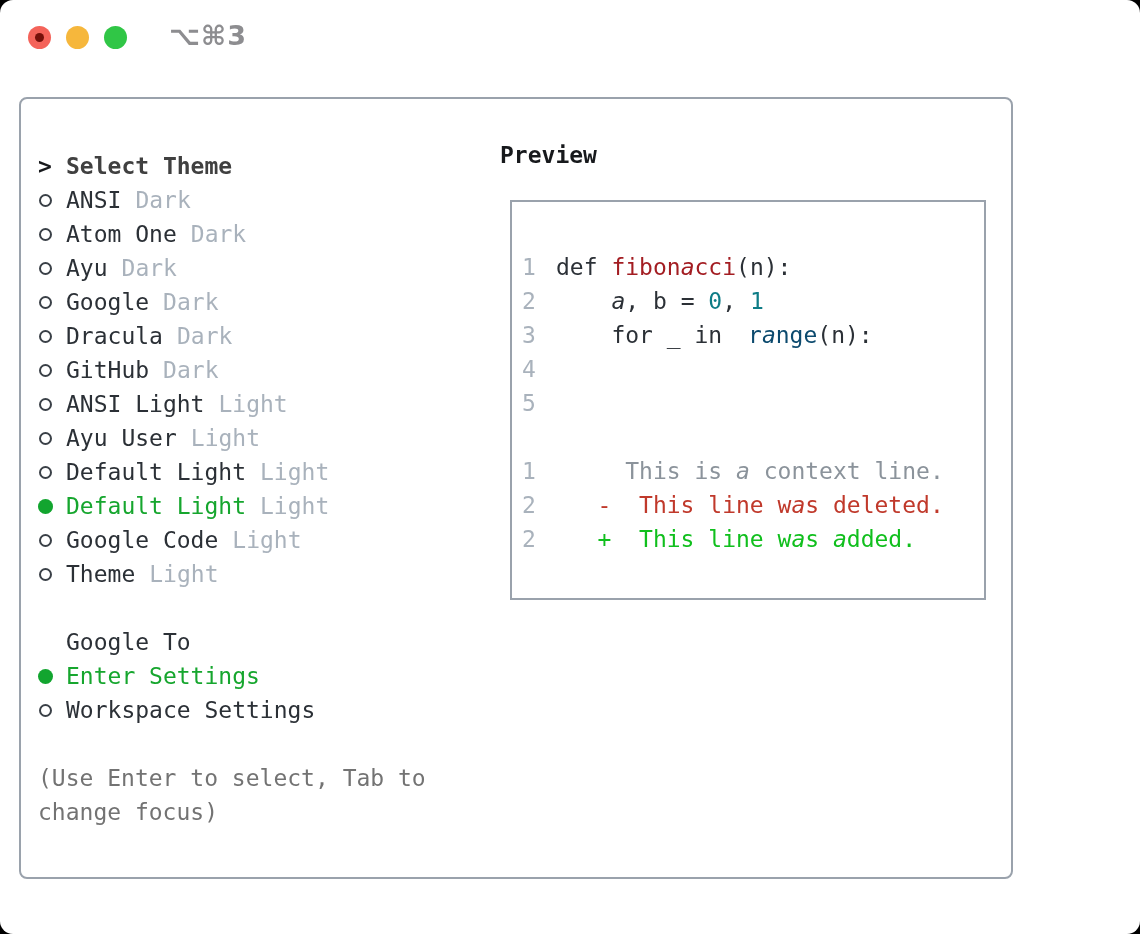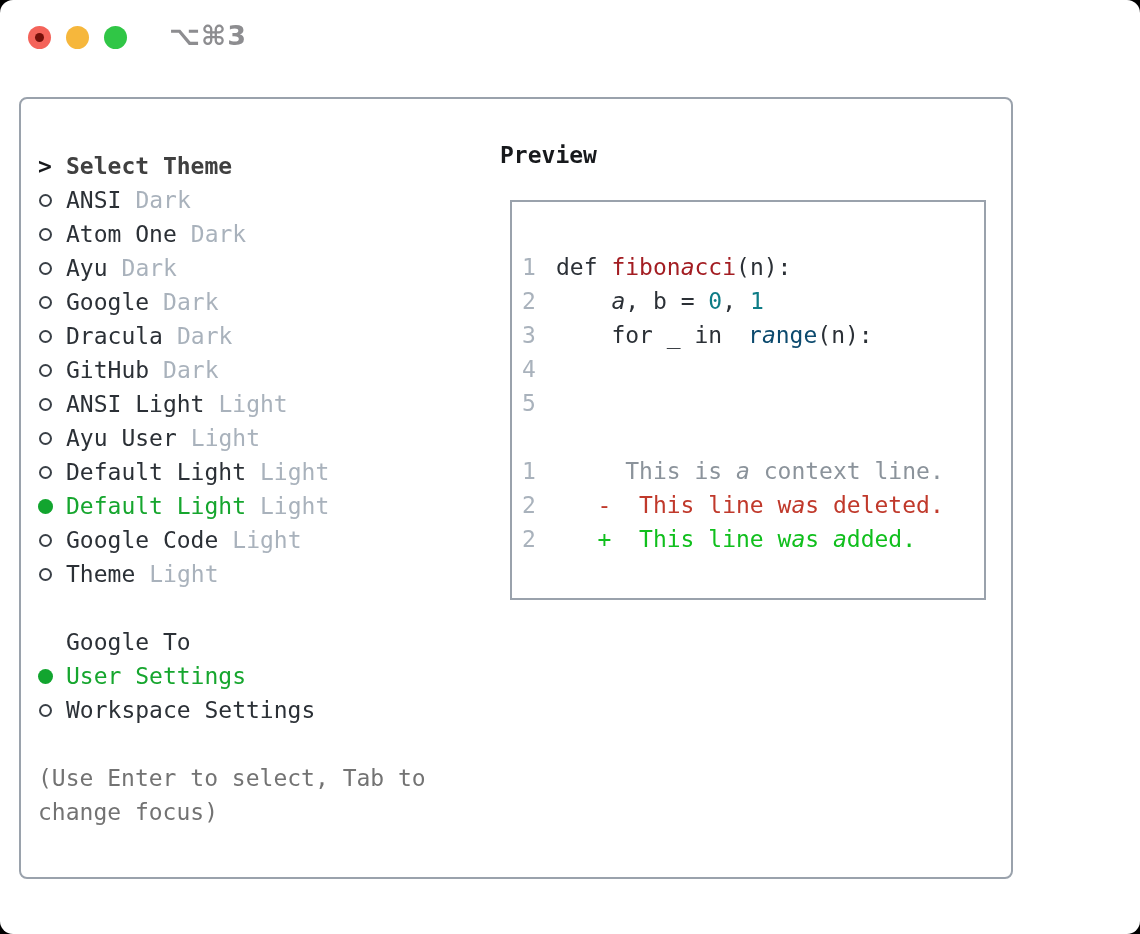--- a/index.html
+++ b/index.html
@@ -96,21 +96,21 @@
         </div>
 
       <div class="spacer"></div>
 
       <div class="row">
         <span class="bullet"></span>
         <span>Google To</span>
       </div>
 
       <div id="apply-list">
-          <div class="row"><span class="bullet"><span class="radio sel"></span></span><span class="sel-text">User Settings</span></div>
+          <div class="row"><span class="bullet"><span class="radio sel"></span></span><span class="sel-text">Enter Settings</span></div>
           <div class="row"><span class="bullet"><span class="radio"></span></span><span>Workspace Settings</span></div>
         </div>
 
       <div class="hint">(Use Enter to select, Tab to change focus)</div>
     </div>
 
     <div class="preview-title">Preview</div>
     <div class="preview-box">
       <div id="code-lines">
           <div class="code-line"><span class="gutter">1</span><span><span>def </span><span class="tok-fn">fibon<i>a</i>cci</span><span>(n):</span></span></div>

